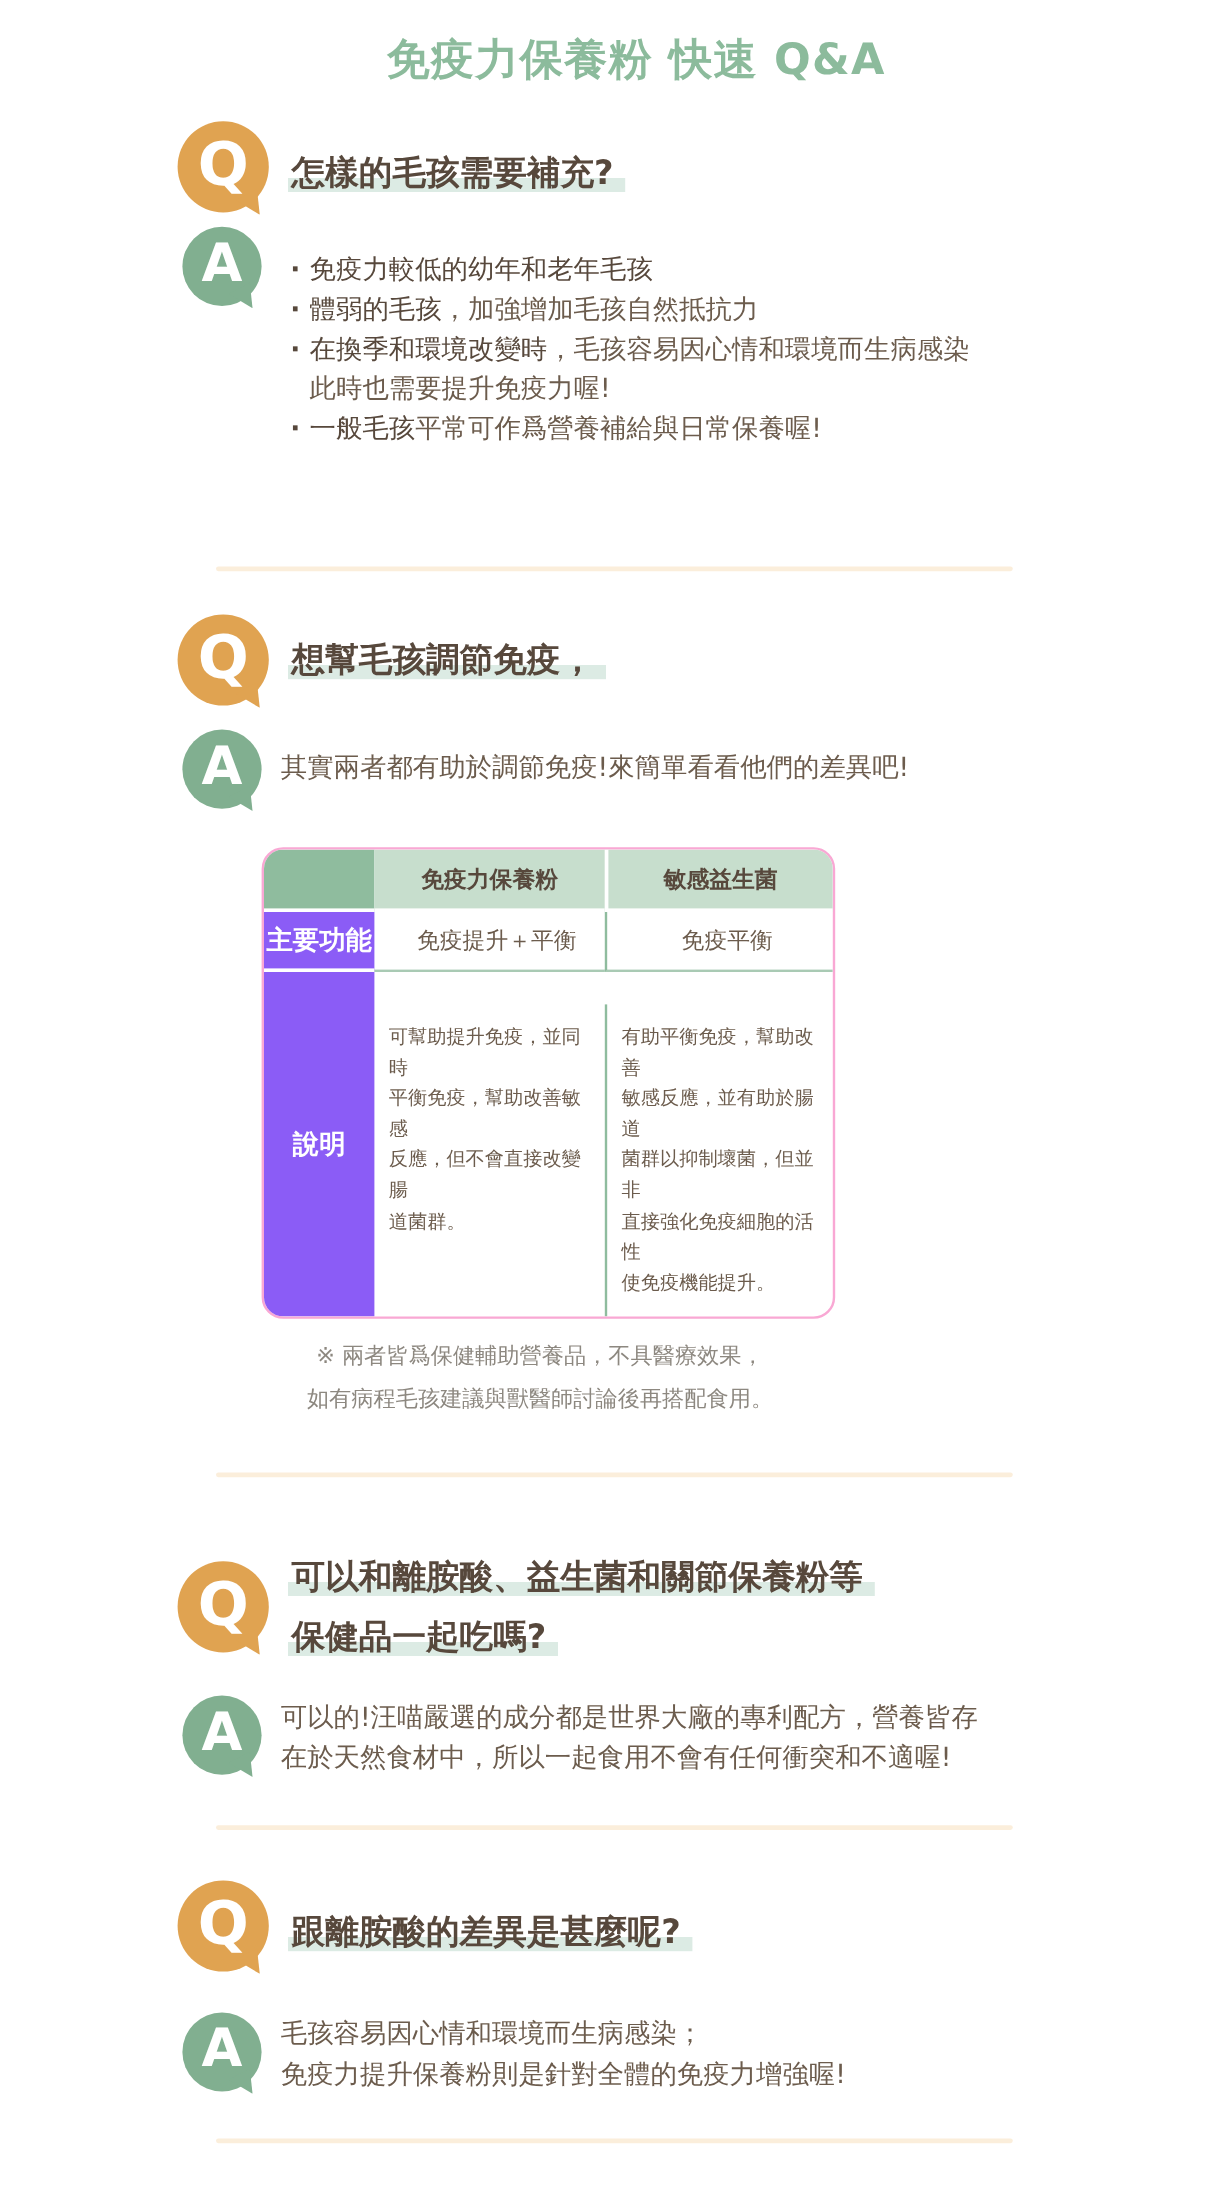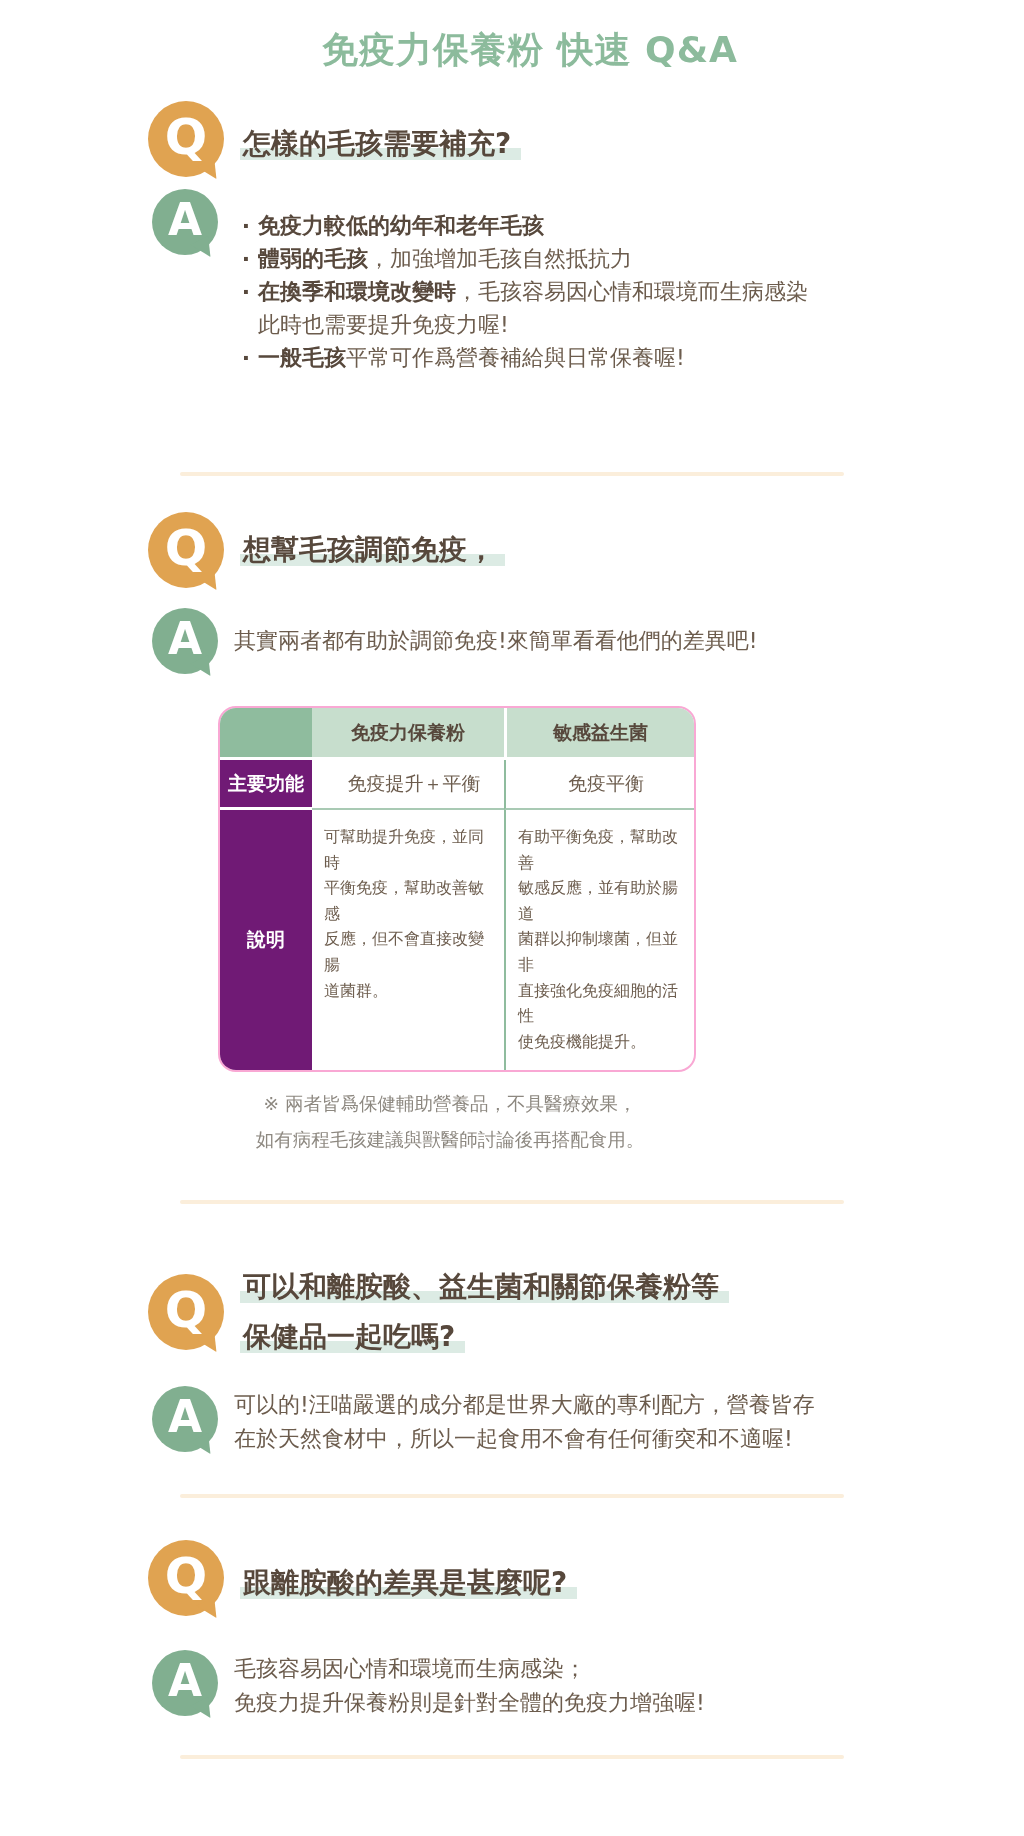--- a/index.html
+++ b/index.html
@@ -26,36 +26,36 @@
   .a-row { margin-left:152px; gap:16px; }
   .a-row.align-center { align-items:center; }
 
   .q-text { font-size:28px; font-weight:bold; color:#57483c; line-height:1.78; }
   .q-text .hl { background:linear-gradient(to top, #dcebe4 36%, transparent 36%); padding:0 10px 0 3px; }
 
   .a-text { font-size:22px; color:#6c5c4d; line-height:1.55; }
   .a-lines { padding-top:6px; }
   .a-bullets { font-size:22px; line-height:33px; color:#6c5c4d; padding-top:20px; }
   .a-bullets .marker { display:inline-block; width:24px; text-align:center; color:#57483c; font-weight:bold; }
-  .a-bullets .b { font-weight:bold; color:#57483c; }
+  .a-bullets .b { font-weight:normal; color:#57483c; }
   .a-bullets .line.cont { padding-left:24px; }
 
   .divider { width:664px; height:4px; margin:0 auto; background:#fbeedb; border-radius:2px; }
 
   
   .cmp-table { display:grid; grid-template-columns:92px 192px 190px; width:478px; margin-left:218px; border:2px solid #f9a8d4; border-radius:18px; overflow:hidden; background:#fff; }
   .tc { display:flex; align-items:center; justify-content:center; }
-  .rowhead { background:#701a75; color:#ffffff; font-weight:bold; font-size:19px; }
+  .rowhead { background:#8b5cf6; color:#ffffff; font-weight:bold; font-size:22px; }
   .rowhead.sep { border-bottom:3px solid #ffffff; }
   .corner { background:#8fbc9e; border-bottom:3px solid #ffffff; }
   .colhead { background:#c7decd; color:#57483c; font-weight:bold; font-size:19px; height:52px; border-bottom:3px solid #ffffff; }
   .colhead.second { border-left:3px solid #ffffff; }
   .fn-cell { font-size:19px; color:#6c5c4d; height:50px; border-bottom:2px solid #a9cab4;padding-left:12px; }
   .fn-cell.second { border-left:2px solid #8fbc9e; border-bottom:2px solid #a9cab4; }
-  .desc-cell { font-size:16px; color:#6c5c4d; line-height:1.6; padding:14px 10px 16px 12px; white-space:pre-line; align-items:flex-start; justify-content:flex-start; text-align:left; }
+  .desc-cell { font-size:16px; color:#6c5c4d; line-height:1.6; padding:14px 10px 16px 12px; white-space:pre-line; align-items:flex-start; justify-content:flex-start; text-align:left;margin-top:27px; }
   .desc-cell.second { border-left:2px solid #8fbc9e; }
 
   .note { margin-left:170px; width:560px; text-align:center; font-size:18.5px; color:#8d8880; line-height:1.95; }
 
   
   .mt-q1 { margin-top:26px; }
   .mt-a1 { margin-top:12px; }
   .mt-d1 { margin-top:98px; }
   .mt-q2 { margin-top:36px; }
   .mt-a2 { margin-top:20px; }

